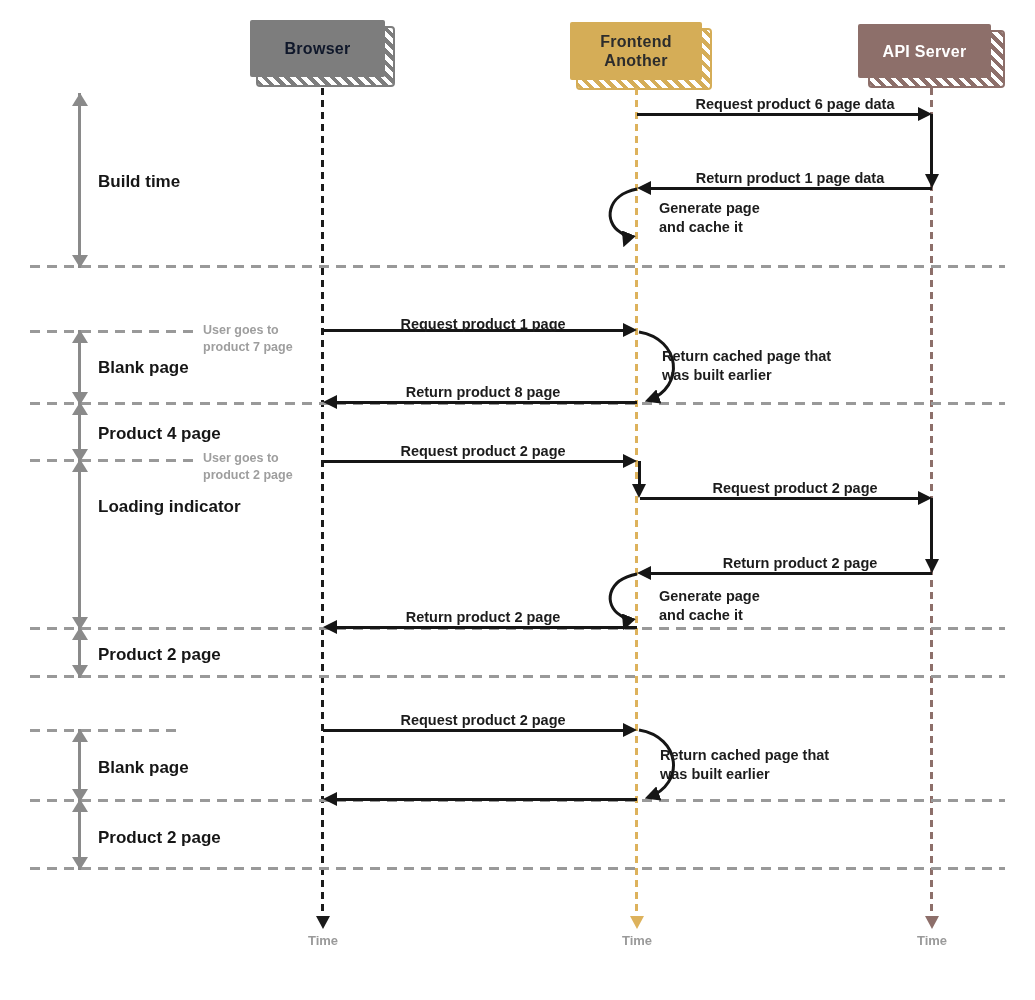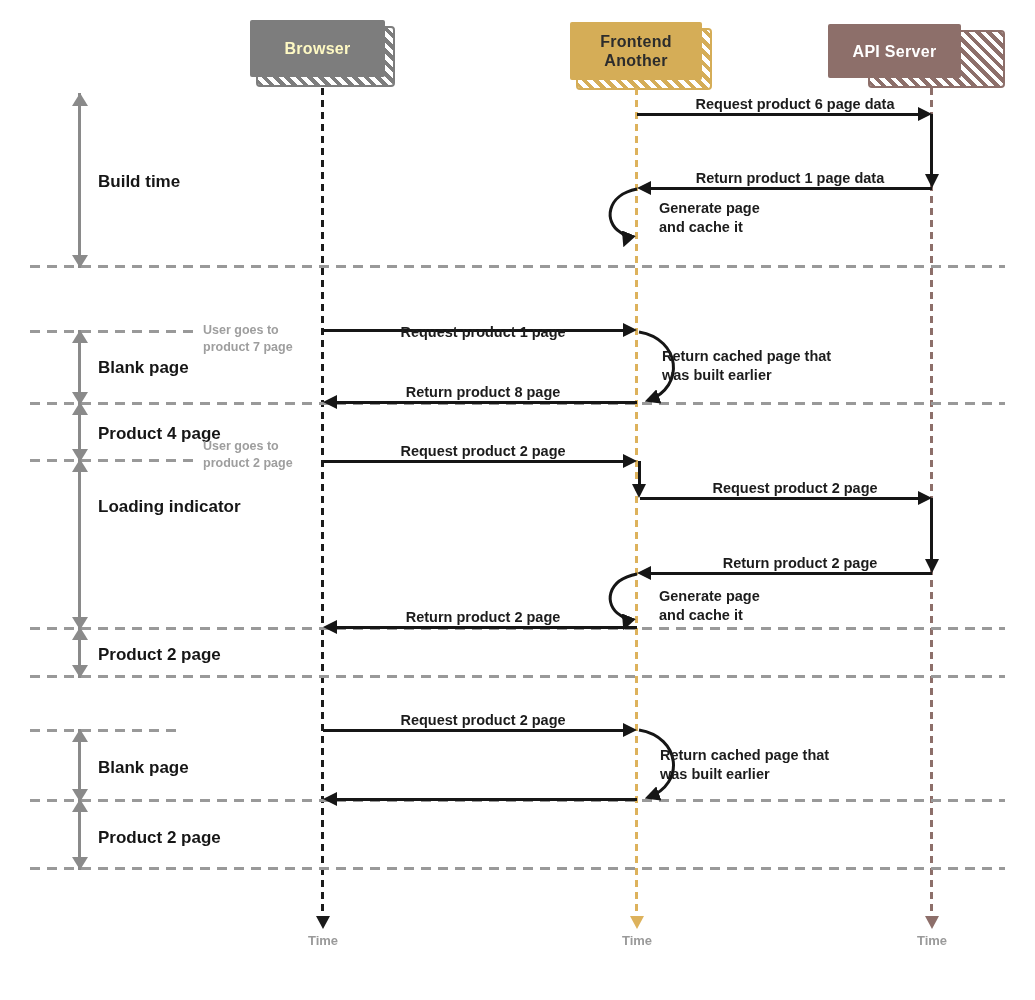--- a/index.html
+++ b/index.html
@@ -11,27 +11,27 @@
   .actor { position:absolute; }
   .actor .shadow {
     position:absolute; border-radius:2px;
   }
   .actor .box {
     position:absolute; border-radius:2px; display:flex; align-items:center; justify-content:center;
     text-align:center; font-weight:bold; font-size:16px; line-height:19px; letter-spacing:.3px;
   }
   .actor.browser .shadow { left:258px; top:28px; width:135px; height:57px;
     background:repeating-linear-gradient(45deg,#7d7d7d 0 4px,#ffffff 4px 8px); outline:2px solid #7d7d7d; }
-  .actor.browser .box { left:250px; top:20px; width:135px; height:57px; background:#7d7d7d; color:#fef9c3; }
+  .actor.browser .box { left:250px; top:20px; width:135px; height:57px; background:#7d7d7d; color:#0f172a; }
   .actor.frontend .shadow { left:578px; top:30px; width:132px; height:58px;
     background:repeating-linear-gradient(45deg,#d5ad57 0 4px,#ffffff 4px 8px); outline:2px solid #d5ad57; }
   .actor.frontend .box { left:570px; top:22px; width:132px; height:58px; background:#d5ad57; color:#2c2c2c; padding:0 18px; box-sizing:border-box; }
   .actor.api .shadow { left:870px; top:32px; width:133px; height:54px;
     background:repeating-linear-gradient(45deg,#8d6f6a 0 4px,#ffffff 4px 8px); outline:2px solid #8d6f6a; }
-  .actor.api .box { left:828px; top:24px; width:133px; height:54px; background:#8d6f6a; color:#ffffff; }
+  .actor.api .box { left:858px; top:24px; width:133px; height:54px; background:#8d6f6a; color:#ffffff; }
   
   .lifeline { position:absolute; width:3px; top:88px; height:828px; }
   .lifeline.browser  { left:321px; background:repeating-linear-gradient(180deg,#1b1b1b 0 7px,transparent 7px 12px); }
   .lifeline.frontend { left:635px; background:repeating-linear-gradient(180deg,#ddb25c 0 7px,transparent 7px 12px); }
   .lifeline.api      { left:930px; background:repeating-linear-gradient(180deg,#8d6f6a 0 7px,transparent 7px 12px); }
   .life-head { position:absolute; width:0; height:0; top:916px;
     border-left:7px solid transparent; border-right:7px solid transparent; }
   .life-head.browser  { left:316px; border-top:13px solid #1b1b1b; }
   .life-head.frontend { left:630px; border-top:13px solid #ddb25c; }
   .life-head.api      { left:925px; border-top:13px solid #8d6f6a; }
@@ -120,38 +120,38 @@
 
   <div class="plabel" style="top:172px">Build time</div>
   <div class="plabel" style="top:358px">Blank page</div>
   <div class="plabel" style="top:424px">Product 4 page</div>
   <div class="plabel" style="top:497px">Loading indicator</div>
   <div class="plabel" style="top:645px">Product 2 page</div>
   <div class="plabel" style="top:758px">Blank page</div>
   <div class="plabel" style="top:828px">Product 2 page</div>
 
   <div class="note" style="left:203px;top:322px;width:118px">User goes to product 7 page</div>
-  <div class="note" style="left:203px;top:438px;width:118px">User goes to product 2 page</div>
+  <div class="note" style="left:203px;top:450px;width:118px">User goes to product 2 page</div>
 
   <div class="msg" style="left:637px;top:113px;width:283px"></div>
   <div class="head r" style="left:918px;top:107px"></div>
   <div class="mlabel" style="left:795px;top:96px">Request product 6 page data</div>
   <div class="vdrop" style="left:930px;top:114px;height:60px"></div>
   <div class="head d" style="left:925px;top:174px"></div>
   <div class="msg" style="left:649px;top:187px;width:283px"></div>
   <div class="head l" style="left:637px;top:181px"></div>
   <div class="mlabel" style="left:790px;top:170px">Return product 1 page data</div>
   <svg class="arc" style="left:600px;top:186px" width="42" height="62">
     <path d="M37 3 C6 9 4 36 20 46 C26 50 27 52 25 57" fill="none" stroke="#161616" stroke-width="3" marker-end="url(#ah)"></path>
   </svg>
   <div class="looplabel" style="left:659px;top:199px;width:130px">Generate page and cache it</div>
 
   <div class="msg" style="left:323px;top:329px;width:302px"></div>
   <div class="head r" style="left:623px;top:323px"></div>
-  <div class="mlabel" style="left:483px;top:324px">Request product 1 page</div>
+  <div class="mlabel" style="left:483px;top:316px">Request product 1 page</div>
   <svg class="arc" style="left:633px;top:329px" width="64" height="78">
     <path d="M6 3 C48 10 52 58 16 71" fill="none" stroke="#161616" stroke-width="3" marker-end="url(#ah)"></path>
   </svg>
   <div class="looplabel" style="left:662px;top:347px;width:175px">Return cached page that was built earlier</div>
   <div class="msg" style="left:335px;top:401px;width:302px"></div>
   <div class="head l" style="left:323px;top:395px"></div>
   <div class="mlabel" style="left:483px;top:384px">Return product 8 page</div>
 
   <div class="msg" style="left:323px;top:460px;width:302px"></div>
   <div class="head r" style="left:623px;top:454px"></div>

